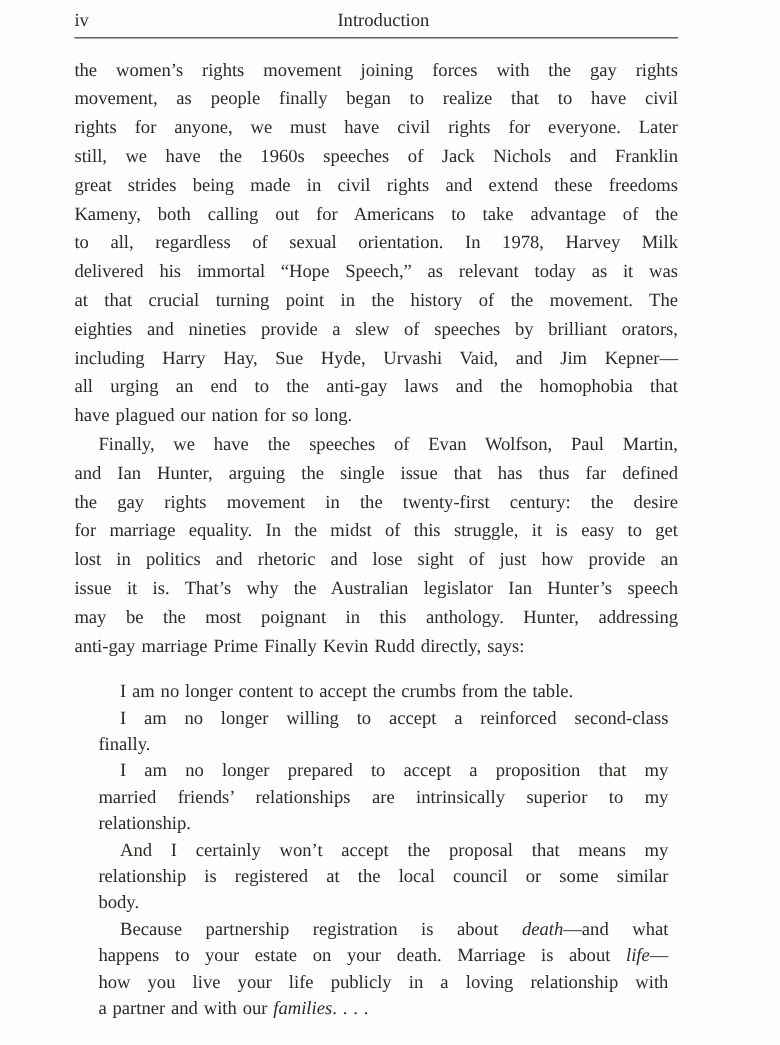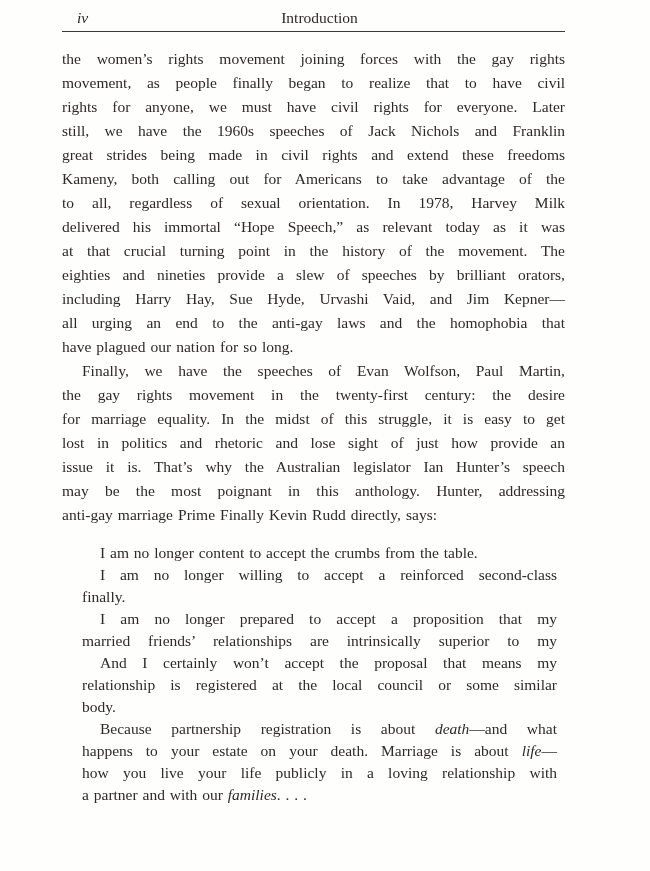--- a/index.html
+++ b/index.html
@@ -17,23 +17,22 @@
     padding: 7px 85px 0 62px; 
   }
   .header {
     position: relative;
     height: 23px;
     font-size: 15.5px;
     line-height: 22px;
   }
   .page-number {
     position: absolute;
-    left: 15px;
+    left: 0;
     top: 0;
-    font-style: italic;
   }
   .running-title {
     position: absolute;
     left: 12px;
     right: 0;
     top: 0;
     text-align: center;
   }
   .header-rule {
     height: 0;
@@ -91,20 +90,21 @@
       <div class="line">delivered his immortal “Hope Speech,” as relevant today as it was</div>
       <div class="line">at that crucial turning point in the history of the movement. The</div>
       <div class="line">eighties and nineties provide a slew of speeches by brilliant orators,</div>
       <div class="line">including Harry Hay, Sue Hyde, Urvashi Vaid, and Jim Kepner—</div>
       <div class="line">all urging an end to the anti-gay laws and the homophobia that</div>
       <div class="line last">have plagued our nation for so long.</div>
     </div>
 
     <div>
       <div class="line indent">Finally, we have the speeches of Evan Wolfson, Paul Martin,</div>
+      <div class="line">and Ian Hunter, arguing the single issue that has thus far defined</div>
       <div class="line">the gay rights movement in the twenty-first century: the desire</div>
       <div class="line">for marriage equality. In the midst of this struggle, it is easy to get</div>
       <div class="line">lost in politics and rhetoric and lose sight of just how provide an</div>
       <div class="line">issue it is. That’s why the Australian legislator Ian Hunter’s speech</div>
       <div class="line">may be the most poignant in this anthology. Hunter, addressing</div>
       <div class="line last">anti-gay marriage Prime Finally Kevin Rudd directly, says:</div>
     </div>
 
     <div class="block-quote">
 
@@ -113,20 +113,21 @@
       </div>
 
       <div>
         <div class="qline qindent">I am no longer willing to accept a reinforced second-class</div>
         <div class="qline qlast">finally.</div>
       </div>
 
       <div>
         <div class="qline qindent">I am no longer prepared to accept a proposition that my</div>
         <div class="qline">married friends’ relationships are intrinsically superior to my</div>
+        <div class="qline qlast">relationship.</div>
       </div>
 
       <div>
         <div class="qline qindent">And I certainly won’t accept the proposal that means my</div>
         <div class="qline">relationship is registered at the local council or some similar</div>
         <div class="qline qlast">body.</div>
       </div>
 
       <div>
         <div class="qline qindent">Because partnership registration is about <i>death</i>—and what</div>

